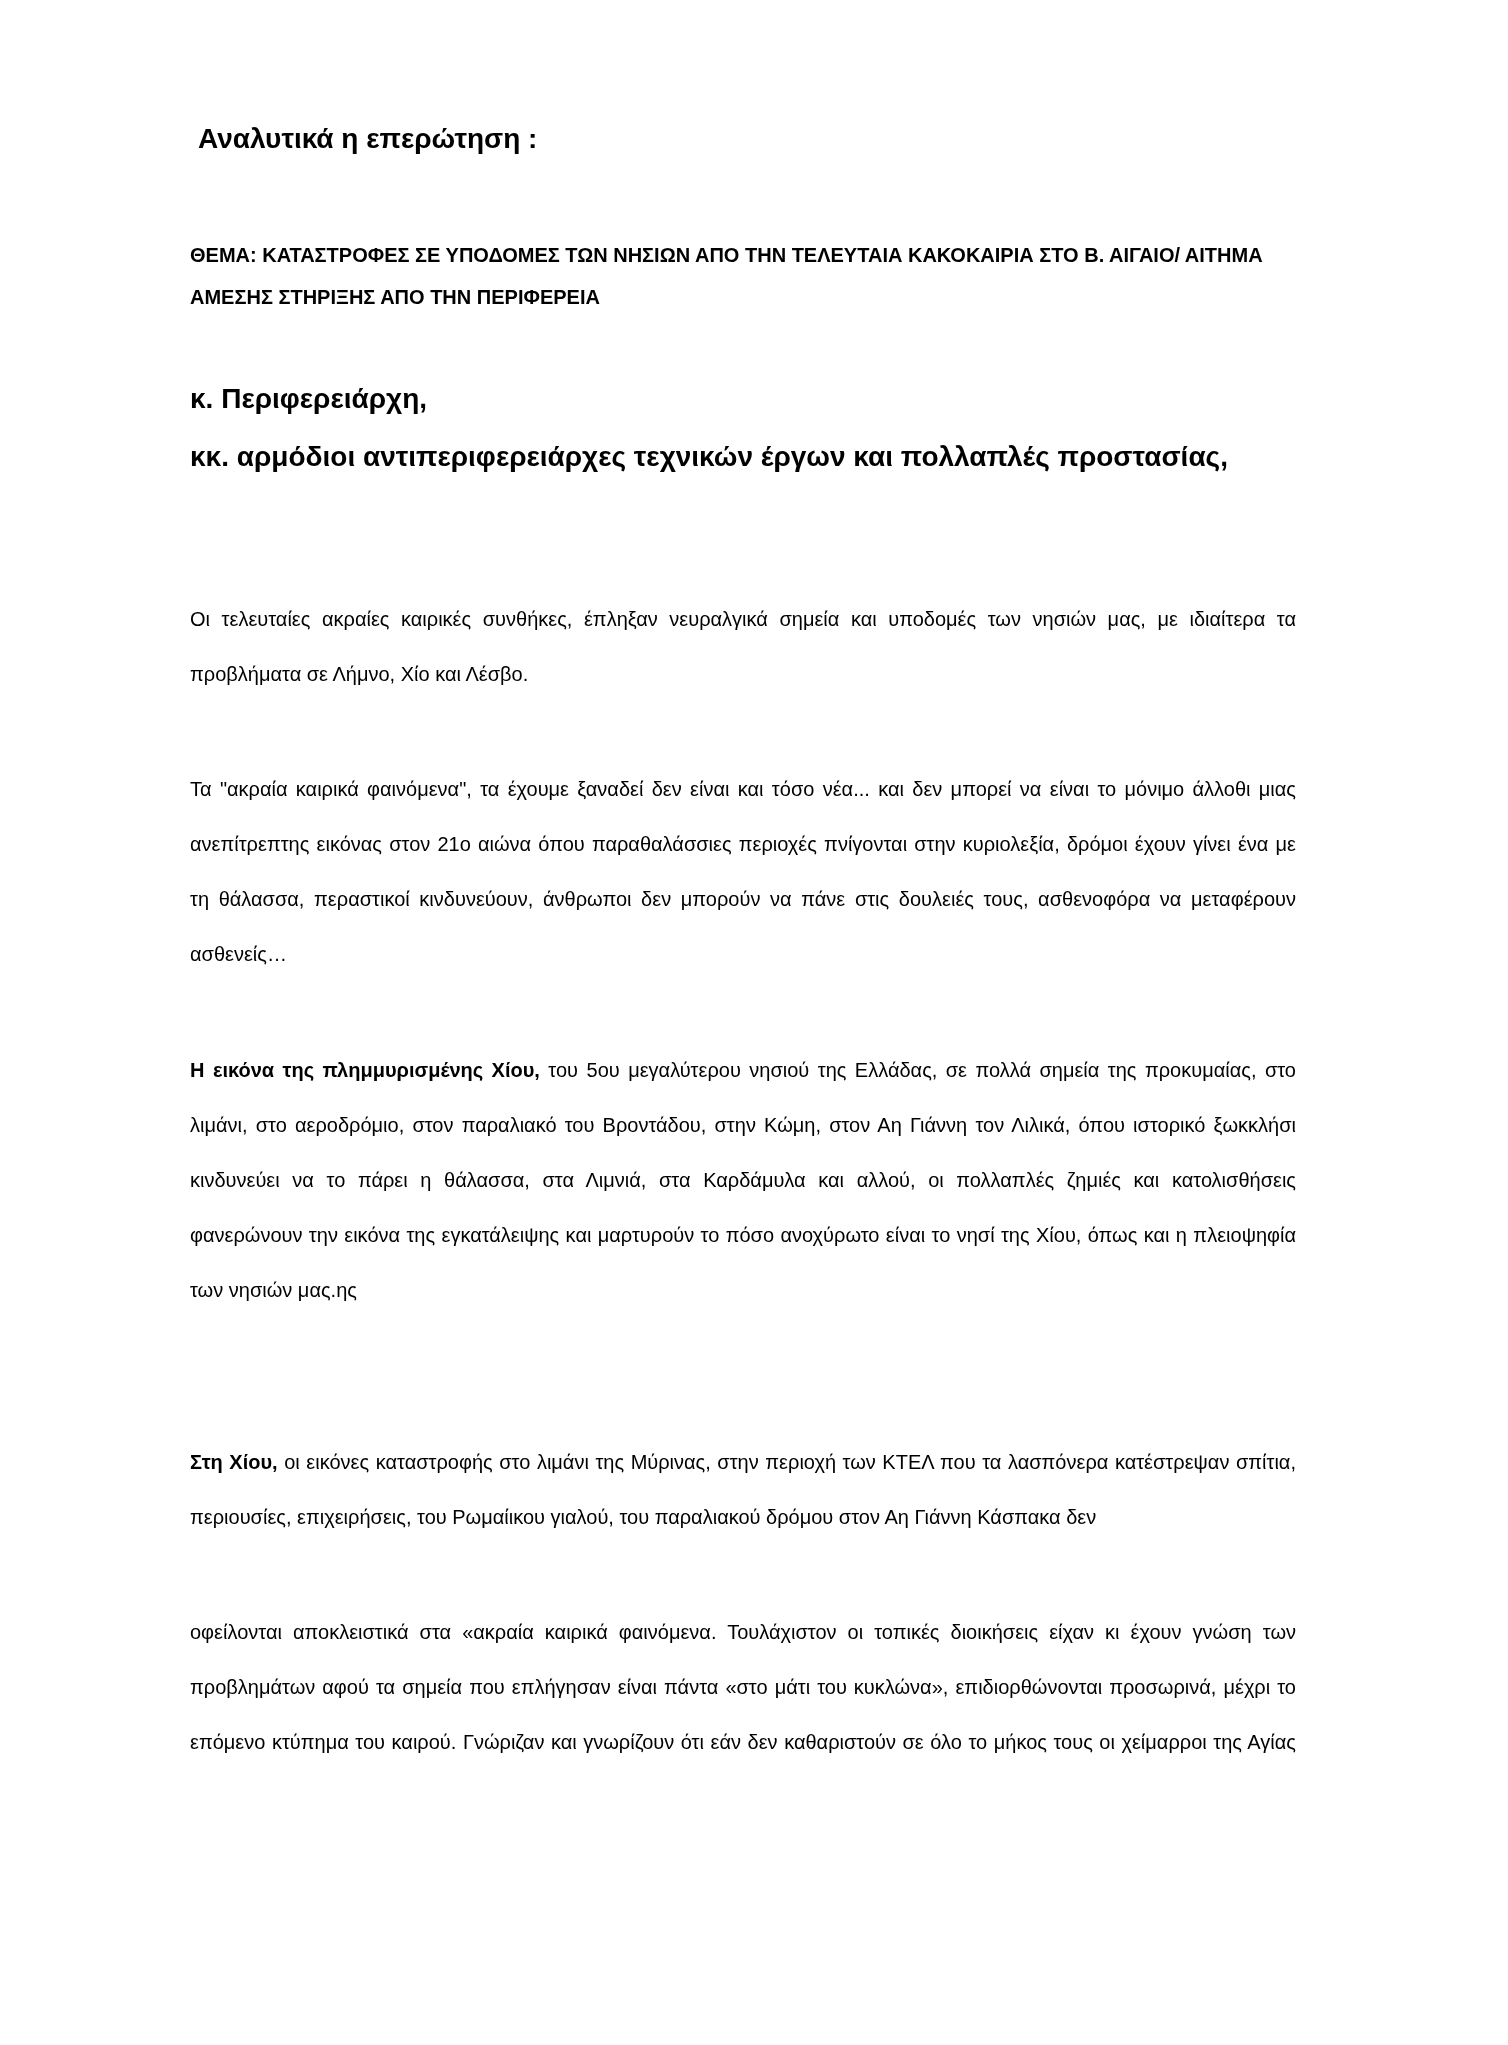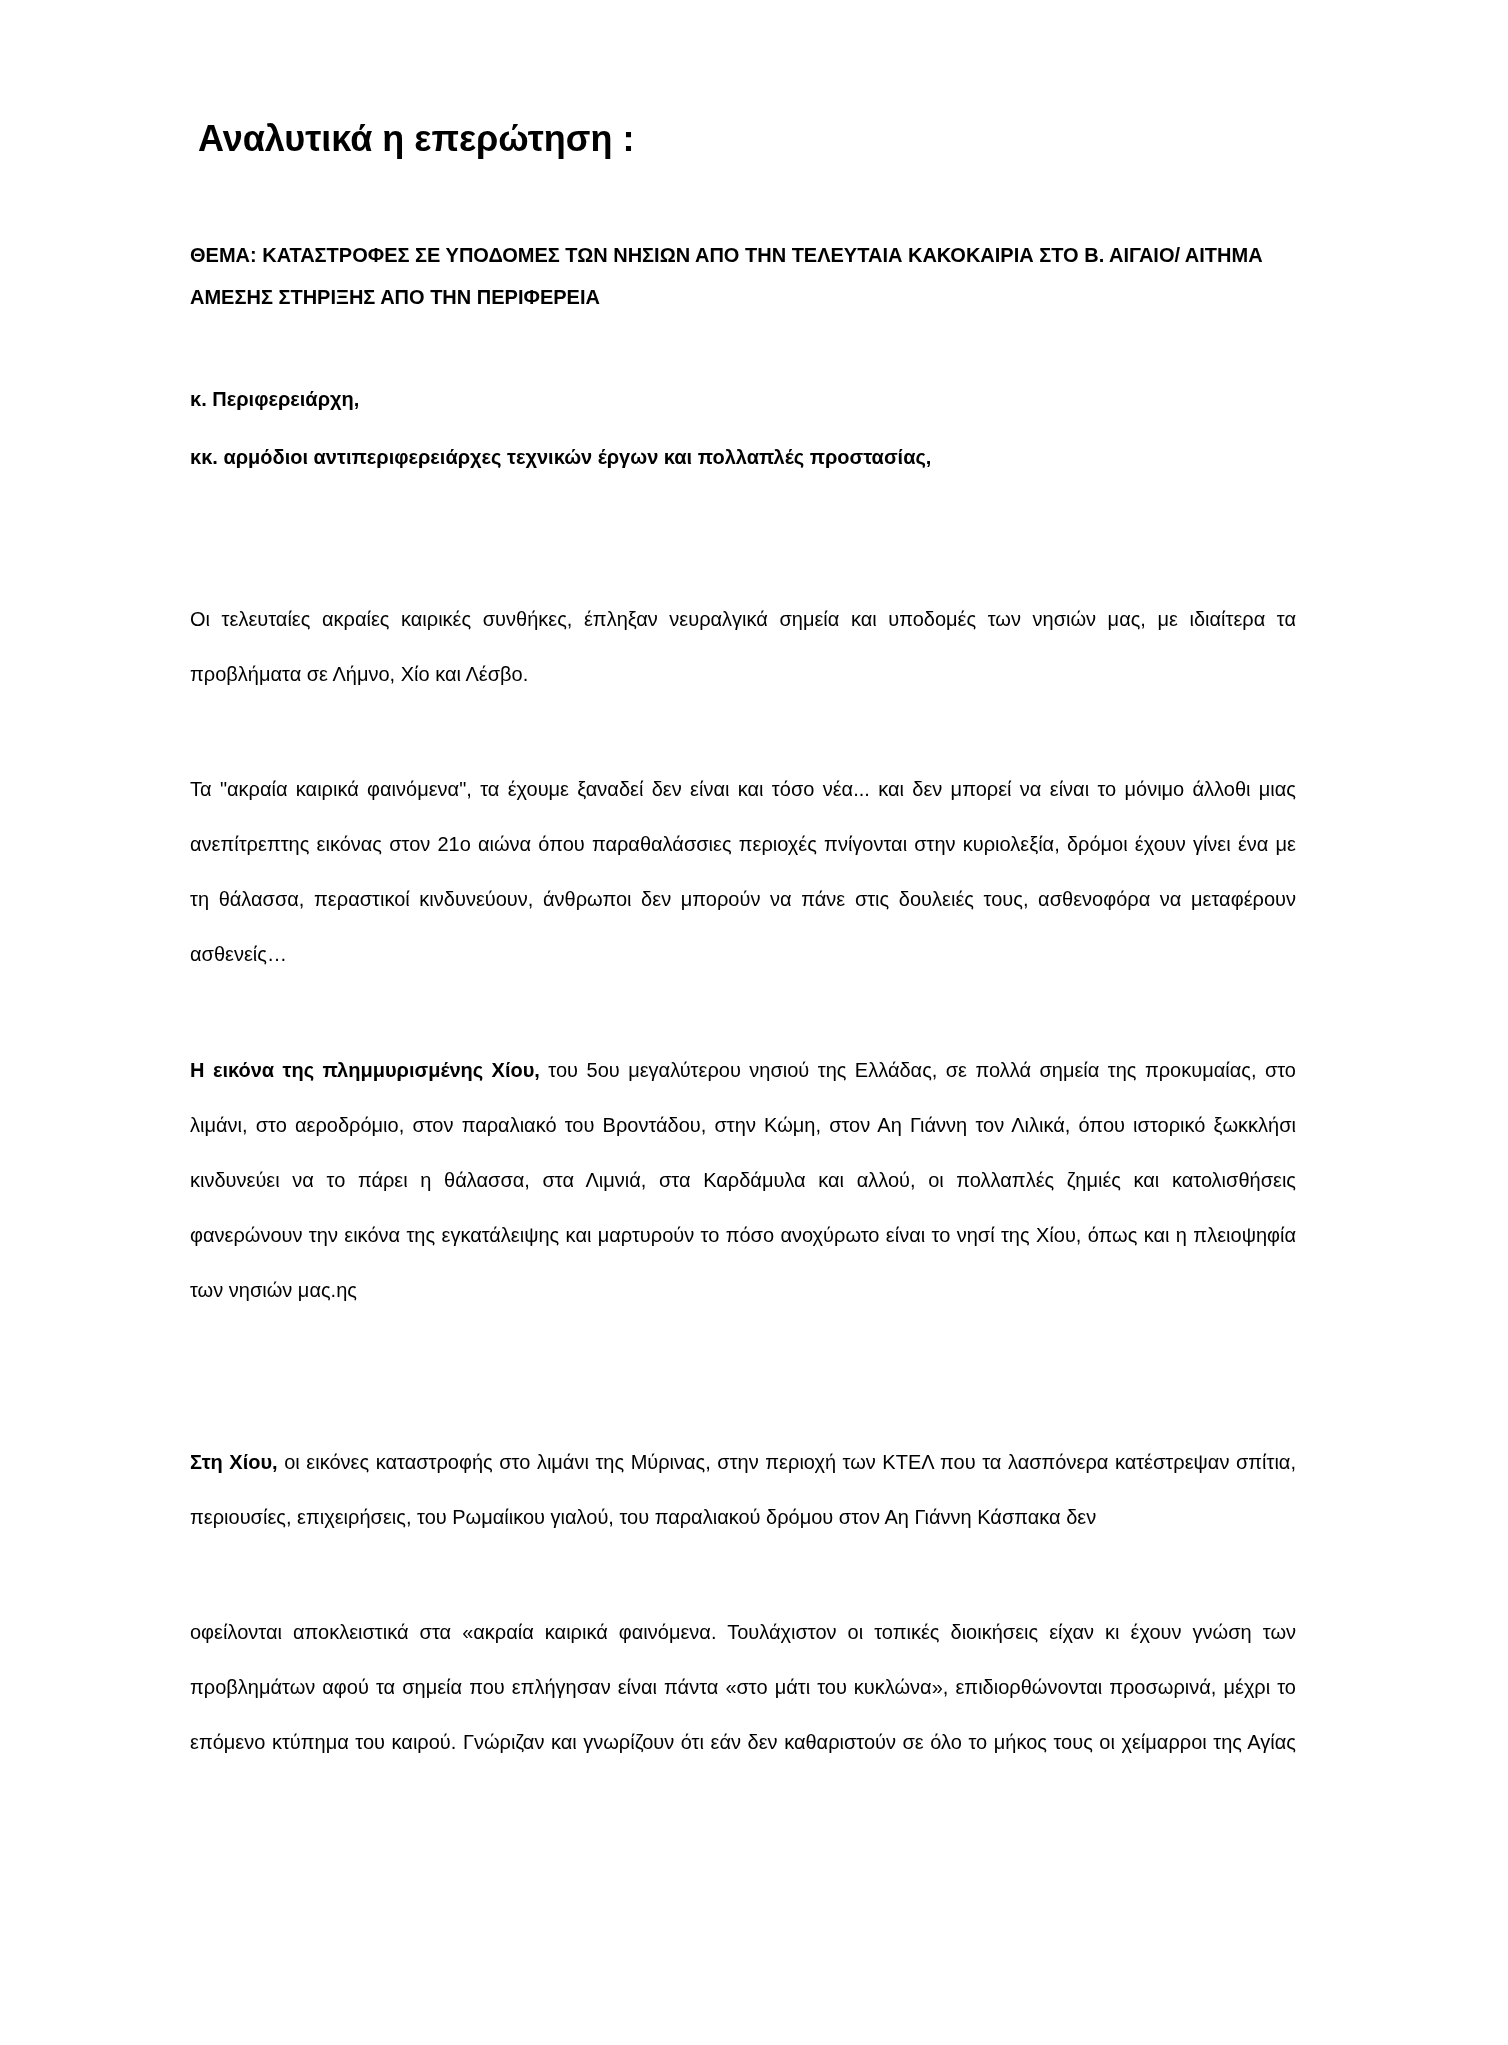--- a/index.html
+++ b/index.html
@@ -18,39 +18,39 @@
     .page {
       position: absolute;
       left: 190px;
       top: 0;
       width: 1106px;
     }
     .intro-heading {
       position: absolute;
       left: 8px;
       top: 122px;
-      font-size: 36px;
+      font-size: 28px;
       font-weight: bold;
       line-height: 34px;
       white-space: nowrap;
     }
     .subject {
       position: absolute;
       left: 0;
       top: 234px;
       width: 1106px;
       font-size: 20px;
       font-weight: bold;
       line-height: 42px;
     }
     .salutation {
       position: absolute;
       left: 0;
       width: 1106px;
-      font-size: 20px;
+      font-size: 28px;
       font-weight: bold;
       line-height: 42px;
     }
     .salutation.s1 { top: 378px; }
     .salutation.s2 { top: 436px; }
     .body {
       position: absolute;
       left: 0;
       width: 1106px;
       font-size: 20px;

